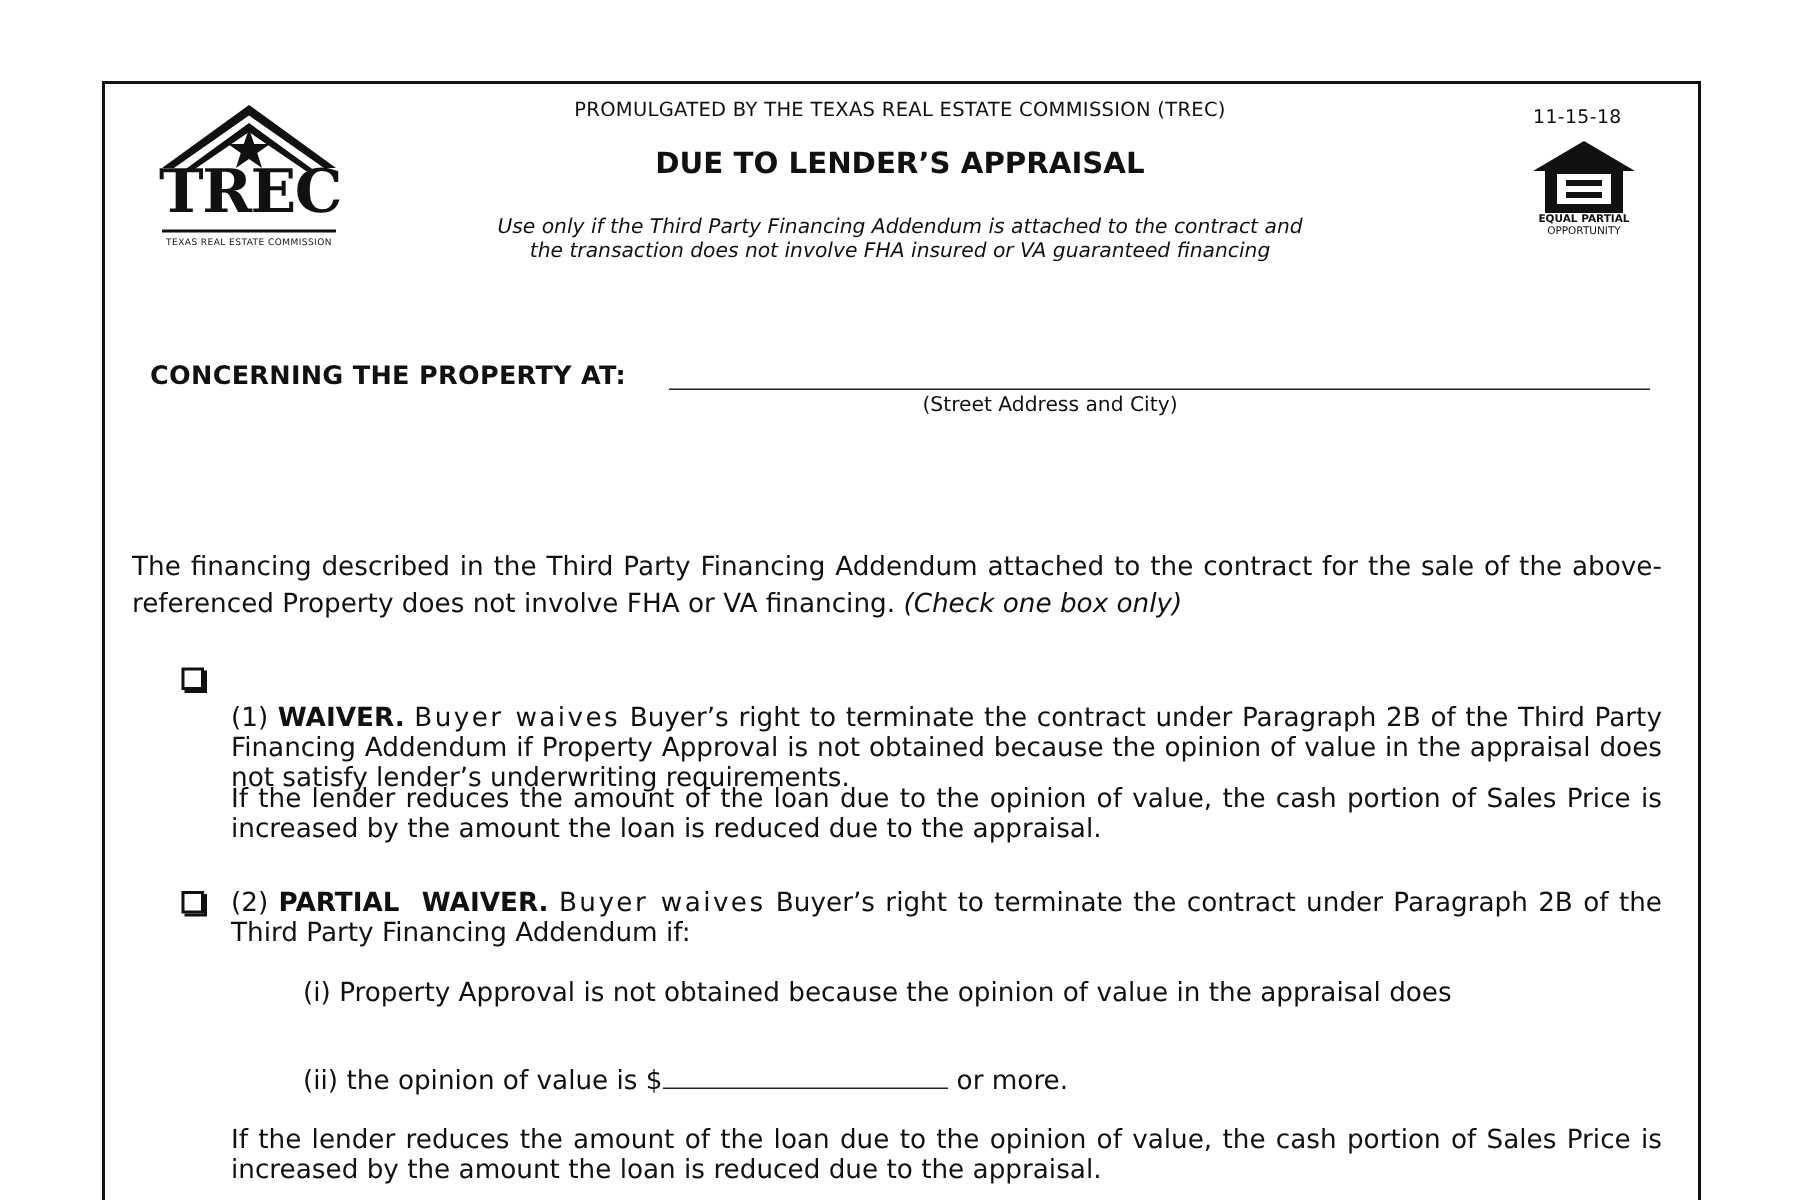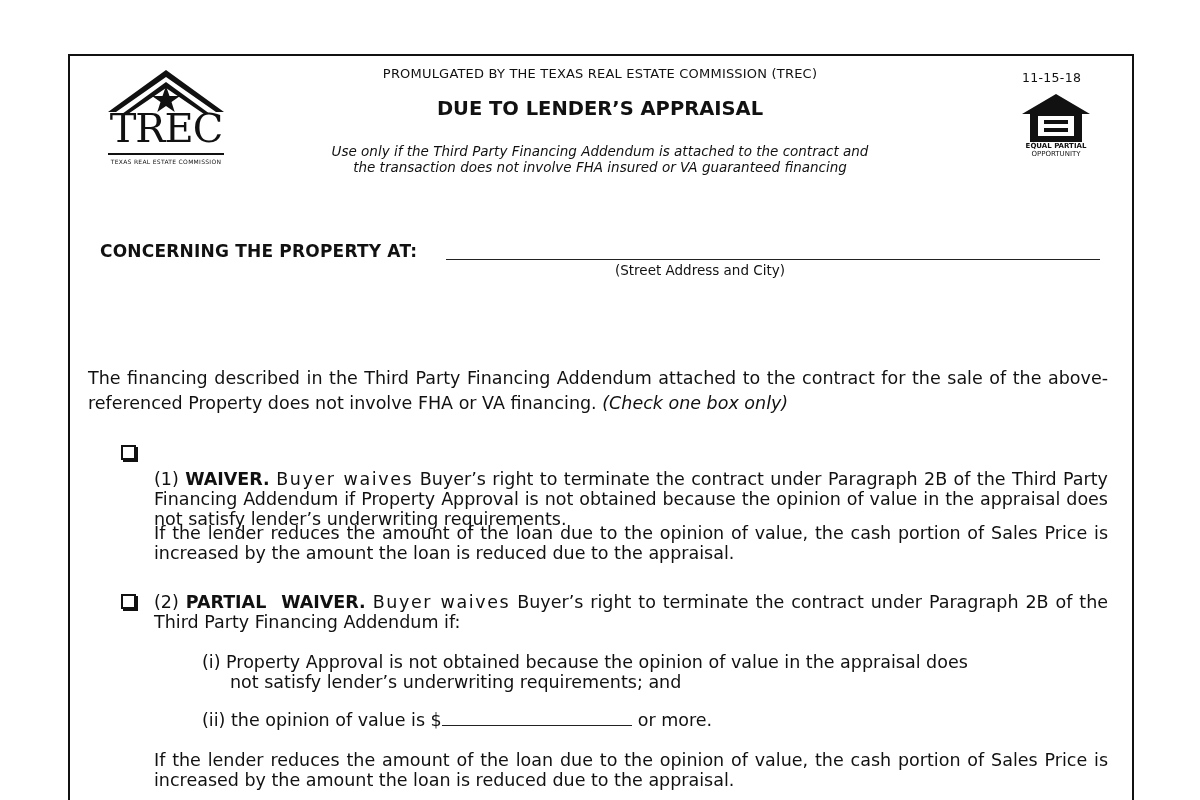--- a/index.html
+++ b/index.html
@@ -43,21 +43,21 @@
 <body>
 
 <div class="page-border"></div>
 
 <div class="abs trec-logo">
   <svg width="124" height="60" viewBox="0 0 124 60">
     <polygon points="62,2 120,44 112,44 62,9 12,44 4,44" fill="#111"></polygon>
     <polygon points="62,14 106,46 100,46 62,20 24,46 18,46" fill="#111"></polygon>
     <polygon points="62,18 65.5,28 76,28 67.5,34 70.7,44 62,38 53.3,44 56.5,34 48,28 58.5,28" fill="#111"></polygon>
   </svg>
-  <div style="position:absolute;left:2px;top:38px;width:120px;text-align:center;font-family:'DejaVu Serif',serif;font-weight:normal;font-size:40px;letter-spacing:-1px;line-height:44px;">TREC</div>
+  <div style="position:absolute;left:2px;top:38px;width:120px;text-align:center;font-family:'DejaVu Serif',serif;font-weight:bold;font-size:40px;letter-spacing:-1px;line-height:44px;">TREC</div>
   <div style="position:absolute;left:4px;top:85px;width:116px;border-top:2px solid #111;"></div>
   <div style="position:absolute;left:0;top:90px;width:124px;text-align:center;font-size:6px;letter-spacing:0.3px;">TEXAS REAL ESTATE COMMISSION</div>
 </div>
 
 <div class="abs promulgated">PROMULGATED BY THE TEXAS REAL ESTATE COMMISSION (TREC)</div>
 
 <div class="abs title">
   <div>DUE TO LENDER’S APPRAISAL</div>
 </div>
 
@@ -102,21 +102,20 @@
 <div class="abs para p2">
   <span>(2)</span>
   <b style="white-space:pre;">PARTIAL  WAIVER.</b>
   <span class="spaced">Buyer waives</span>
   <span>Buyer’s right to terminate the contract under Paragraph 2B of the Third Party Financing Addendum if:</span>
 </div>
 
 <div class="abs sub s1">
   <span>(i)</span>
   <span>Property Approval is not obtained because the opinion of value in the appraisal does</span>
-  <span class="cont">not satisfy lender’s underwriting requirements; and</span>
 </div>
 
 <div class="abs sub s2">
   <span>(ii)</span>
   <span>the opinion of value is $</span><span class="dollar-line"></span><span>or more.</span>
 </div>
 
 <div class="abs para p2b">If the lender reduces the amount of the loan due to the opinion of value, the cash portion of Sales Price is increased by the amount the loan is reduced due to the appraisal.</div>
 
 </body></html>

